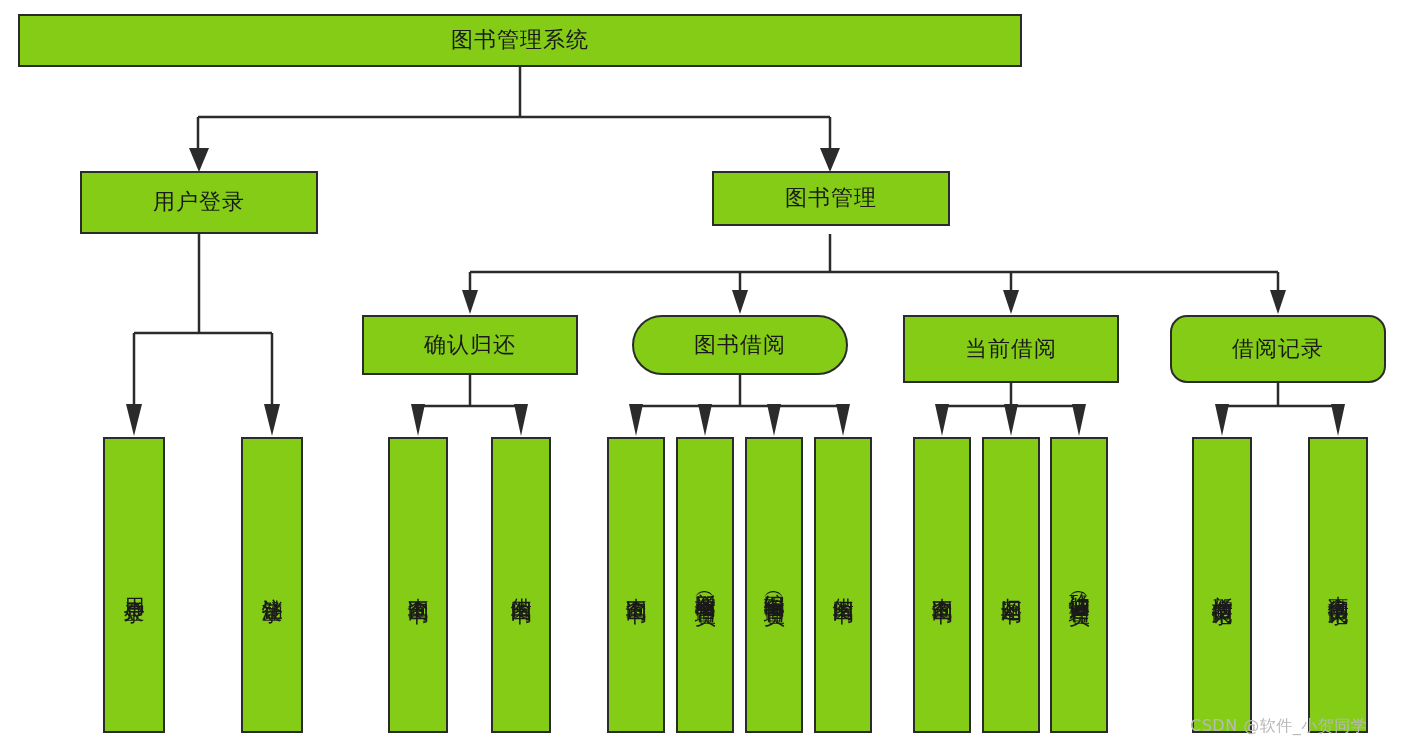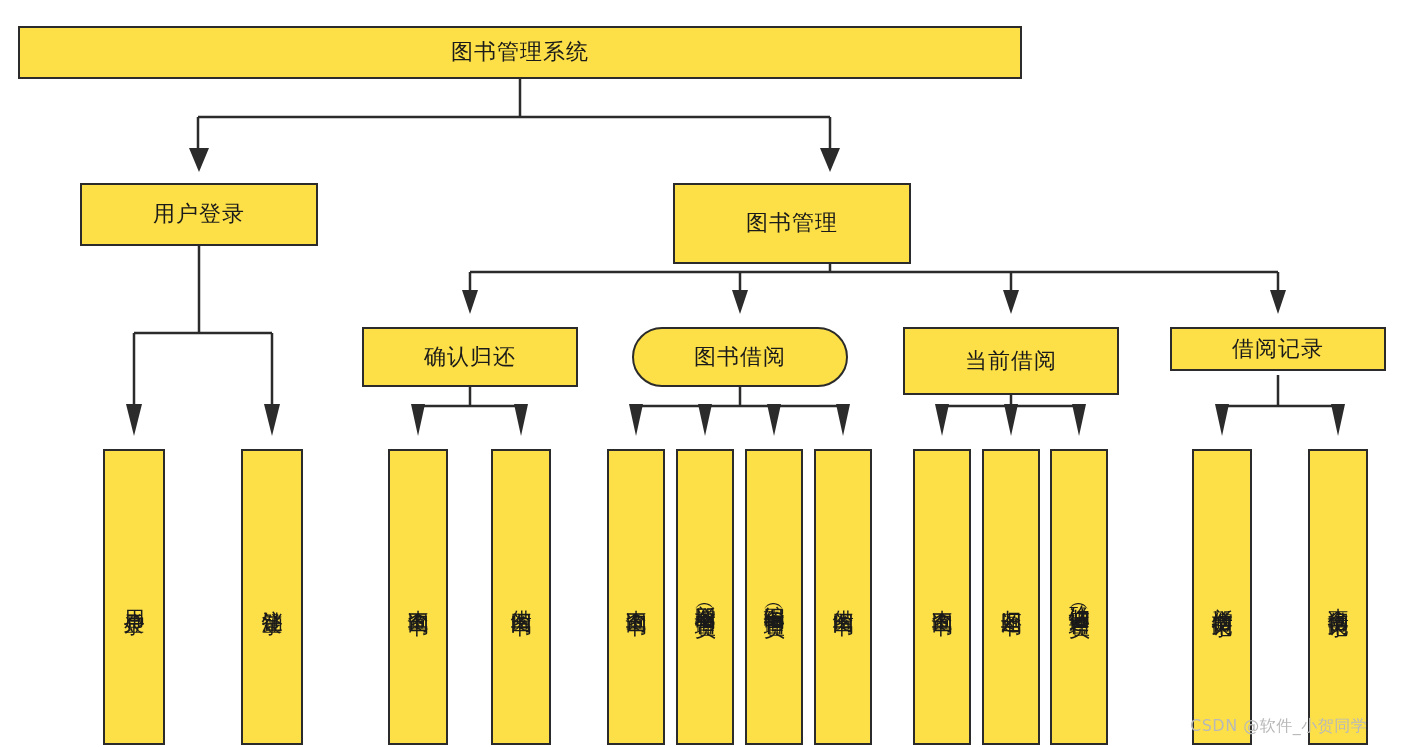--- a/index.html
+++ b/index.html
@@ -22,26 +22,25 @@
     left: 0;
     top: 0;
     width: 1405px;
     height: 747px;
     pointer-events: none;
   }
   .node {
     position: absolute;
     box-sizing: border-box;
     border: 2.5px solid #2b2b2b;
-    background: #fde047;
+    background: #84cc16;
     display: flex;
     align-items: center;
     justify-content: center;
     color: #1a1a1a;
-    margin-top: 12px;
   }
   .node.horiz {
     font-size: 22px;
     letter-spacing: 1px;
     line-height: 1.2;
   }
   .node.vert {
     writing-mode: vertical-rl;
     text-orientation: upright;
     font-size: 21px;
@@ -148,34 +147,34 @@
     </g>
   </svg>
 
   <div class="node horiz" style="left:18px; top:14px; width:1004px; height:53px;">
     <span>图书管理系统</span>
   </div>
 
   <div class="node horiz" style="left:80px; top:171px; width:238px; height:63px;">
     <span>用户登录</span>
   </div>
-  <div class="node horiz" style="left:673px; top:171px; width:238px; height:81px;">
+  <div class="node horiz" style="left:712px; top:171px; width:238px; height:55px;">
     <span>图书管理</span>
   </div>
 
   <div class="node horiz" style="left:362px; top:315px; width:216px; height:60px;">
     <span>确认归还</span>
   </div>
   <div class="node horiz" style="left:632px; top:315px; width:216px; height:60px;border-radius:30px;">
     <span>图书借阅</span>
   </div>
   <div class="node horiz" style="left:903px; top:315px; width:216px; height:68px;">
     <span>当前借阅</span>
   </div>
-  <div class="node horiz" style="left:1170px; top:315px; width:216px; height:44px;">
+  <div class="node horiz" style="left:1170px; top:315px; width:216px; height:68px;border-radius:17px;">
     <span>借阅记录</span>
   </div>
 
   <div class="node vert" style="left:103px; top:437px; width:62px; height:296px;">
     <span class="vlabel">用户登录</span>
   </div>
   <div class="node vert" style="left:241px; top:437px; width:62px; height:296px;">
     <span class="vlabel">注销登录</span>
   </div>
 

